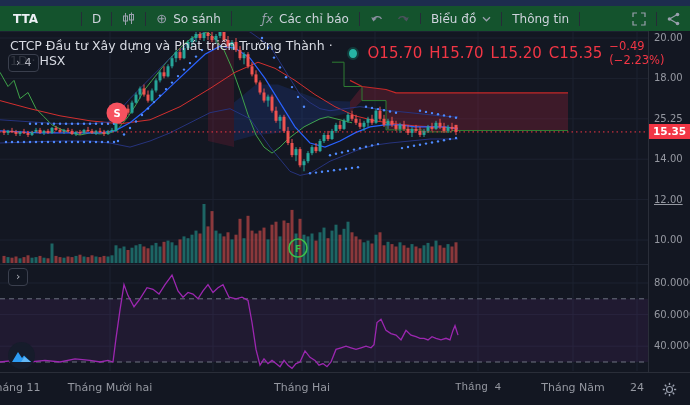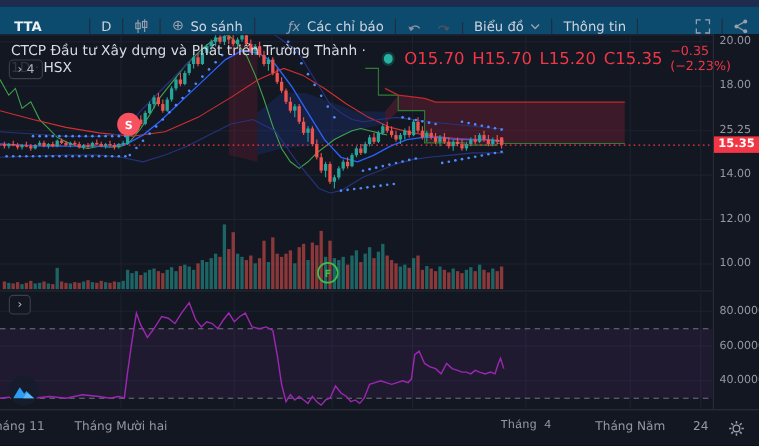--- a/index.html
+++ b/index.html
@@ -1,22 +1,22 @@
 <!DOCTYPE html>
 <html><head>
 <meta charset="utf-8">
 <style>
   html,body{margin:0;padding:0;background:#0d111a;}
   #app{position:relative;width:690px;height:405px;background:#131722;overflow:hidden;
        font-family:"DejaVu Sans","Liberation Sans",sans-serif;color:#d1d4dc;-webkit-font-smoothing:antialiased;}
   
   #topstrip{position:absolute;top:0;left:0;width:690px;height:6px;background:#1d2c4e;}
   
-  #toolbar{position:absolute;top:6px;left:0;width:690px;height:25px;display:flex;align-items:flex-end;
-           background:#0c4a6e;font-size:12px;color:#cfd3dd;border-bottom:1px solid #1c2130;}
+  #toolbar{position:absolute;top:6px;left:0;width:690px;height:25px;display:flex;align-items:center;
+           background:#14532d;font-size:12px;color:#cfd3dd;border-bottom:1px solid #1c2130;}
   .tbi{display:flex;align-items:center;gap:6px;padding:0 10px;border-right:1px solid #262b38;cursor:pointer;white-space:nowrap;}
   #tb-symbol{width:58px;padding-left:13px;font-weight:bold;color:#eceff4;}
   .flex1{flex:1;border-right:1px solid #262b38;}
   .icon{color:#9aa0ae;display:flex;align-items:center;}
   .dim{color:#4c525e;}
   svg.ic{display:block;}
   
   #legend{position:absolute;left:10px;top:38px;font-size:12.5px;color:#d8dbe3;display:flex;align-items:center;gap:7px;z-index:5;}
   #legend .ohlc{color:#f23645;font-size:15px;}
   #legend .chg{color:#f23645;font-size:11.5px;}
@@ -620,49 +620,50 @@
       </g>
     </svg>
 
   <div id="legend">
     <span>CTCP Đầu tư Xây dựng và Phát triển Trường Thành · 1D · HSX</span>
     <span class="tealdot"></span>
     <span class="ohlc">O15.70</span>
     <span class="ohlc">H15.70</span>
     <span class="ohlc">L15.20</span>
     <span class="ohlc">C15.35</span>
-    <span class="chg">−0.35 (−2.23%)</span>
+    <span class="chg">−0.49 (−2.23%)</span>
   </div>
 
   <div class="chipbtn" style="left:8px;top:54px;">
     <span>›</span>
     <span>4</span>
   </div>
   <div class="chipbtn" style="left:8px;top:268px;">
     <span>›</span>
   </div>
 
   <div id="pane-sep"></div>
 
   <div id="price-axis">
     <div id="price-badge" style="top: 92.93px;">15.35</div>
   <div class="axlabel" style="top: 1px;">20.00</div>
       <div class="axlabel" style="top: 41.4px;">18.00</div>
       <div class="axlabel" style="top: 81.8px;">25.25</div>
       <div class="axlabel" style="top: 122.2px;">14.00</div>
-      <div class="axlabel" style="top: 162.6px;">12.00</div>
+      <div class="axlabel" style="top: 162.6px; text-decoration: underline;">12.00</div>
       <div class="axlabel" style="top: 203px;">10.00</div>
       <div class="axlabel" style="top: 246px;">80.0000</div>
       <div class="axlabel" style="top: 277.6px;">60.0000</div>
       <div class="axlabel" style="top: 309.2px;">40.0000</div>
     </div>
 
   <div id="time-axis">
       <div class="tlabel" style="left: -37px;">háng 11</div>
       <div class="tlabel" style="left: 55px;">Tháng Mười hai</div>
+      <div class="tlabel" style="left: 247px;">Tháng Hai</div>
       <div class="tlabel" style="left: 423px; font-family: Liberation Mono, monospace;">Tháng 4</div>
       <div class="tlabel" style="left: 518px;">Tháng Năm</div>
       <div class="tlabel" style="left: 582px;">24</div>
     </div>
 
   <div id="gear">
     <svg class="ic" width="15" height="15" viewBox="0 0 15 15">
       <circle cx="7.5" cy="7.5" r="3" fill="none" stroke="#9aa0ae" stroke-width="1.2"></circle>
       <g stroke="#9aa0ae" stroke-width="1.4">
         <line x1="7.5" y1="0.8" x2="7.5" y2="3"></line>

